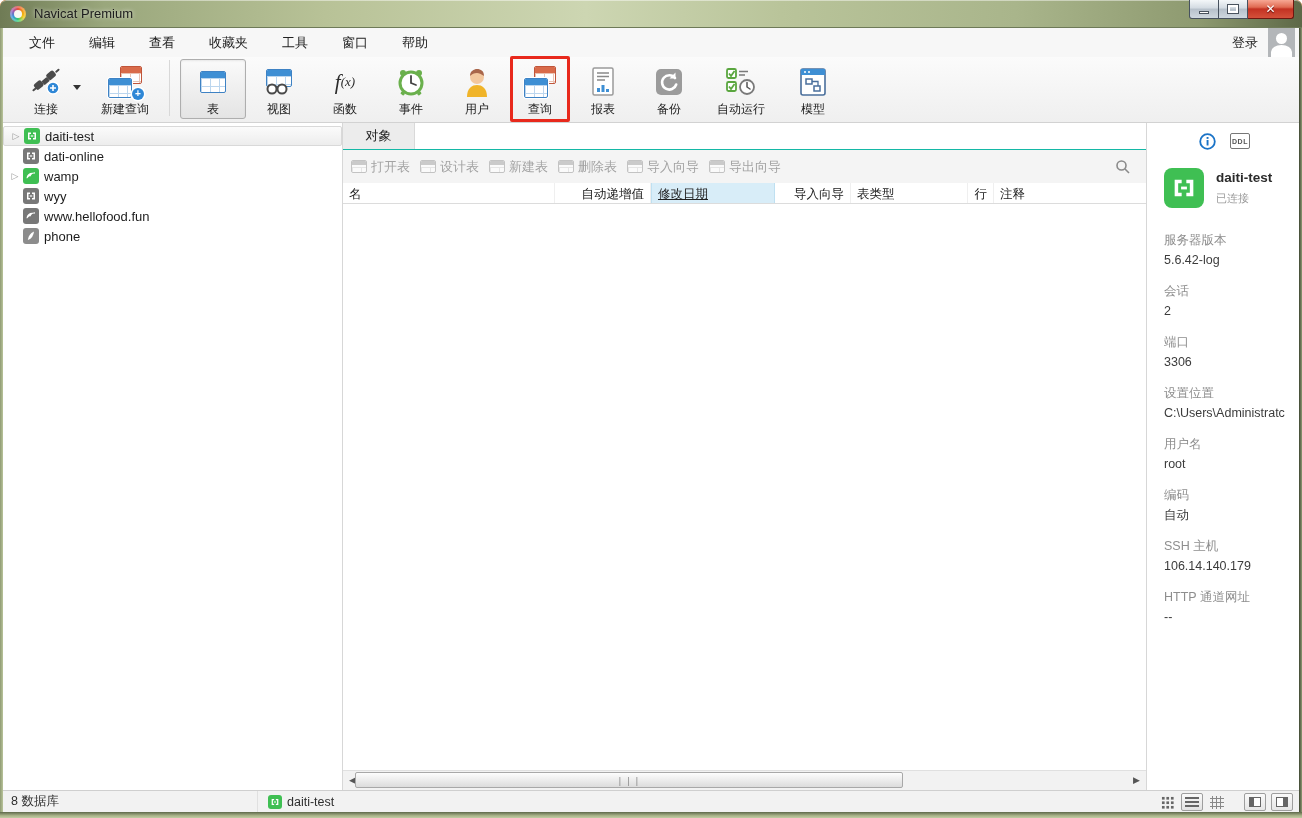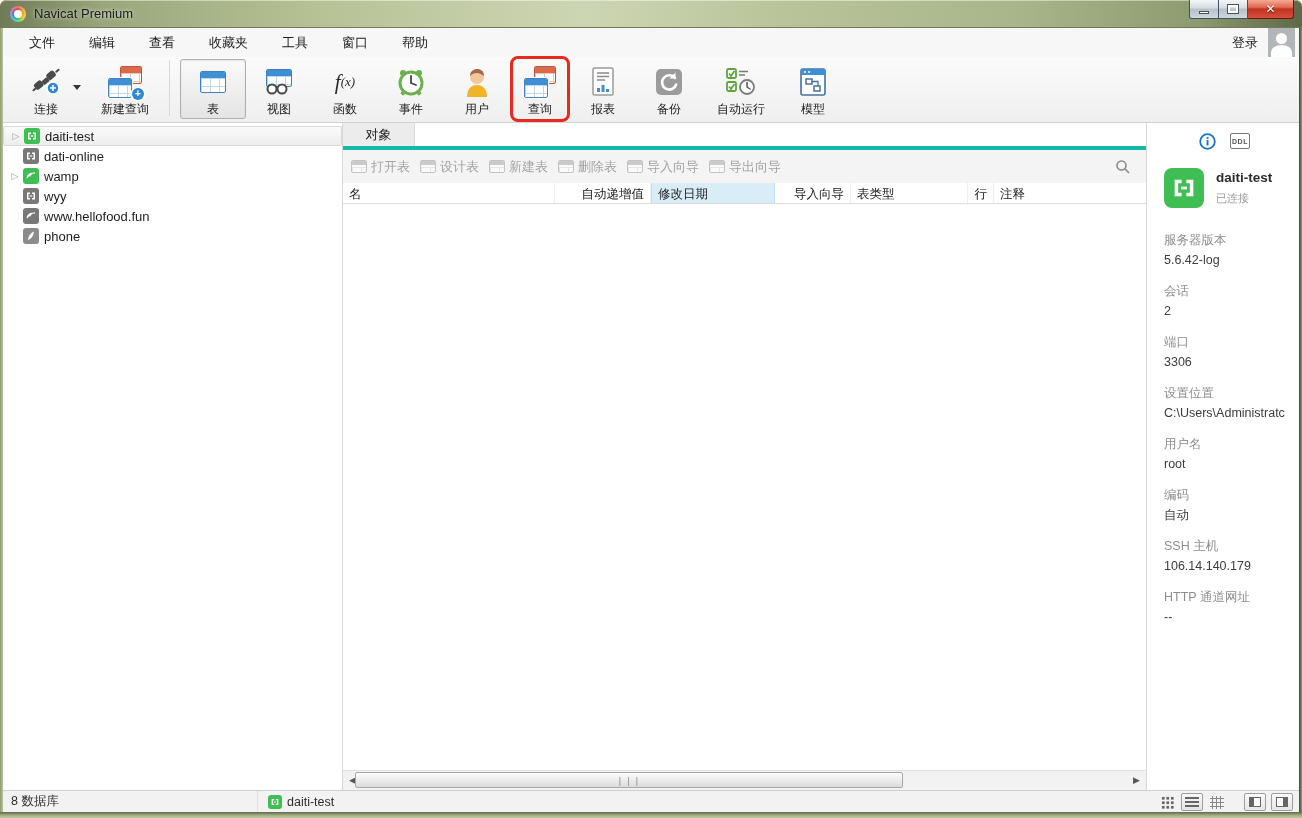--- a/index.html
+++ b/index.html
@@ -41,21 +41,21 @@
   .toolbar { position:absolute; left:3px; top:57px; width:1296px; height:66px;
     background:linear-gradient(180deg,#fbfbfb,#efefef); border-bottom:1px solid #d2d2d2;
     display:flex; align-items:flex-start; padding-left:16px; }
   .tb-btn { display:flex; flex-direction:column; align-items:center; justify-content:flex-start;
     width:66px; height:60px; margin-top:2px; padding-top:6px; border:1px solid transparent; border-radius:3px; }
   .tb-btn .ic { height:32px; display:flex; align-items:center; justify-content:center; }
   .tb-btn .lbl { font-size:12px; color:#222; margin-top:3px; white-space:nowrap; }
   .tb-btn.selected { background:linear-gradient(180deg,#fafafa,#e4e4e4); border:1px solid #aeaeae; box-shadow:inset 0 1px 2px rgba(0,0,0,.08); }
   .tb-sep { width:1px; height:56px; background:#d8d8d8; margin:3px 10px 0 6px; }
   .drop-arrow { width:0; height:0; border-left:4px solid transparent; border-right:4px solid transparent; border-top:5px solid #333; margin:28px 6px 0 0; }
-  .annot-box { position:relative; border:3px solid #e8291c; border-radius:8px; margin-top:-1px; padding:0 0; }
+  .annot-box { position:relative; border:3px solid #e8291c; border-radius:2px; margin-top:-1px; padding:0 0; }
   .annot-box .tb-btn { margin-top:0; }
 
   
   .mini-table { position:relative; width:26px; height:22px; background:#fff; border:1px solid #3e82c4; border-radius:2px; overflow:hidden; }
   .mini-table .hdr { height:6px; background:#3e8fd4; }
   .mini-table .grid { position:absolute; left:0; top:6px; right:0; bottom:0;
      background:linear-gradient(#bcd6ee 1px,transparent 1px) 0 0/100% 8px, linear-gradient(90deg,#bcd6ee 1px,transparent 1px) 0 0/9px 100%; }
   .mini-table.orange { border-color:#c0553a; }
   .mini-table.orange .hdr { background:#d96b4a; }
   .mini-table.orange .grid { background:linear-gradient(#eac3b4 1px,transparent 1px) 0 0/100% 8px, linear-gradient(90deg,#eac3b4 1px,transparent 1px) 0 0/9px 100%; }
@@ -75,21 +75,21 @@
   .body { position:absolute; left:3px; top:123px; width:1296px; height:667px; background:#fff; display:flex; }
   .sidebar { width:340px; border-right:1px solid #d7d7d7; background:#fff; padding-top:3px; }
   .tree-row { display:flex; align-items:center; height:20px; padding-left:6px; font-size:13px; color:#1c1c1c; }
   .tree-row.selected { background:linear-gradient(180deg,#fbfbfb,#ededed); border:1px solid #d9d9d9; border-radius:2px; }
   .twisty { width:12px; display:inline-block; color:#9a9a9a; font-size:9px; text-align:center; }
   .db-ic { width:16px; height:16px; border-radius:3px; margin:0 5px 0 2px; display:flex; align-items:center; justify-content:center; flex:0 0 16px; }
   .db-ic.green { background:#3fbf53; } .db-ic.gray { background:#787878; } .db-ic.lgray { background:#8c8c8c; }
   .db-ic svg { width:12px; height:12px; }
 
   .main { width:803px; display:flex; flex-direction:column; position:relative; background:#fff; }
-  .tabstrip { height:27px; display:flex; background:#fff; border-bottom:4px solid #14b8a6; }
+  .tabstrip { height:27px; display:flex; background:#fff; border-bottom:1px solid #14b8a6; }
   .tab { width:72px; background:#ececec; border-right:1px solid #d9d9d9; display:flex; align-items:center; justify-content:center;
     font-size:13px; color:#222; }
   .obj-toolbar { height:33px; background:#f4f4f4; display:flex; align-items:center; padding-left:8px; position:relative; }
   .obj-act { display:flex; align-items:center; margin-right:10px; color:#a3a3a3; font-size:13px; }
   .obj-act .mini-table { width:16px; height:13px; margin-right:4px; opacity:.55; }
   .obj-act .mini-table .hdr { height:4px; }
   .search-ic { position:absolute; right:16px; top:9px; }
   .hdr-row { height:21px; display:flex; background:#fff; border-bottom:1px solid #dcdcdc; font-size:12.5px; color:#222; }
   .hcell { padding:3px 6px; border-right:1px solid #efefef; white-space:nowrap; overflow:hidden; }
   .hcell.r { text-align:right; }
@@ -468,21 +468,21 @@
           <svg width="15" height="15" viewBox="0 0 15 15">
               <circle cx="6.5" cy="6.5" r="4.5" fill="none" stroke="#8a8a8a" stroke-width="1.6"></circle>
               <path d="M10 10 L14 14" stroke="#8a8a8a" stroke-width="1.6"></path>
             </svg>
         </div>
       </div>
 
       <div class="hdr-row">
         <div class="hcell" style="width:212px;">名</div>
         <div class="hcell r" style="width:96px;">自动递增值</div>
-        <div class="hcell sorted" style="width:124px;">修改日期</div>
+        <div class="hcell sorted" style="width:124px;text-decoration:underline;">修改日期</div>
         <div class="hcell r" style="width:76px;">导入向导</div>
         <div class="hcell" style="width:117px;">表类型</div>
         <div class="hcell r" style="width:26px;">行</div>
         <div class="hcell" style="flex:1;border-right:none;">注释</div>
       </div>
 
       <div class="main-content"></div>
 
       <div class="hscroll">
         <div class="hs-arrow left">◀</div>

